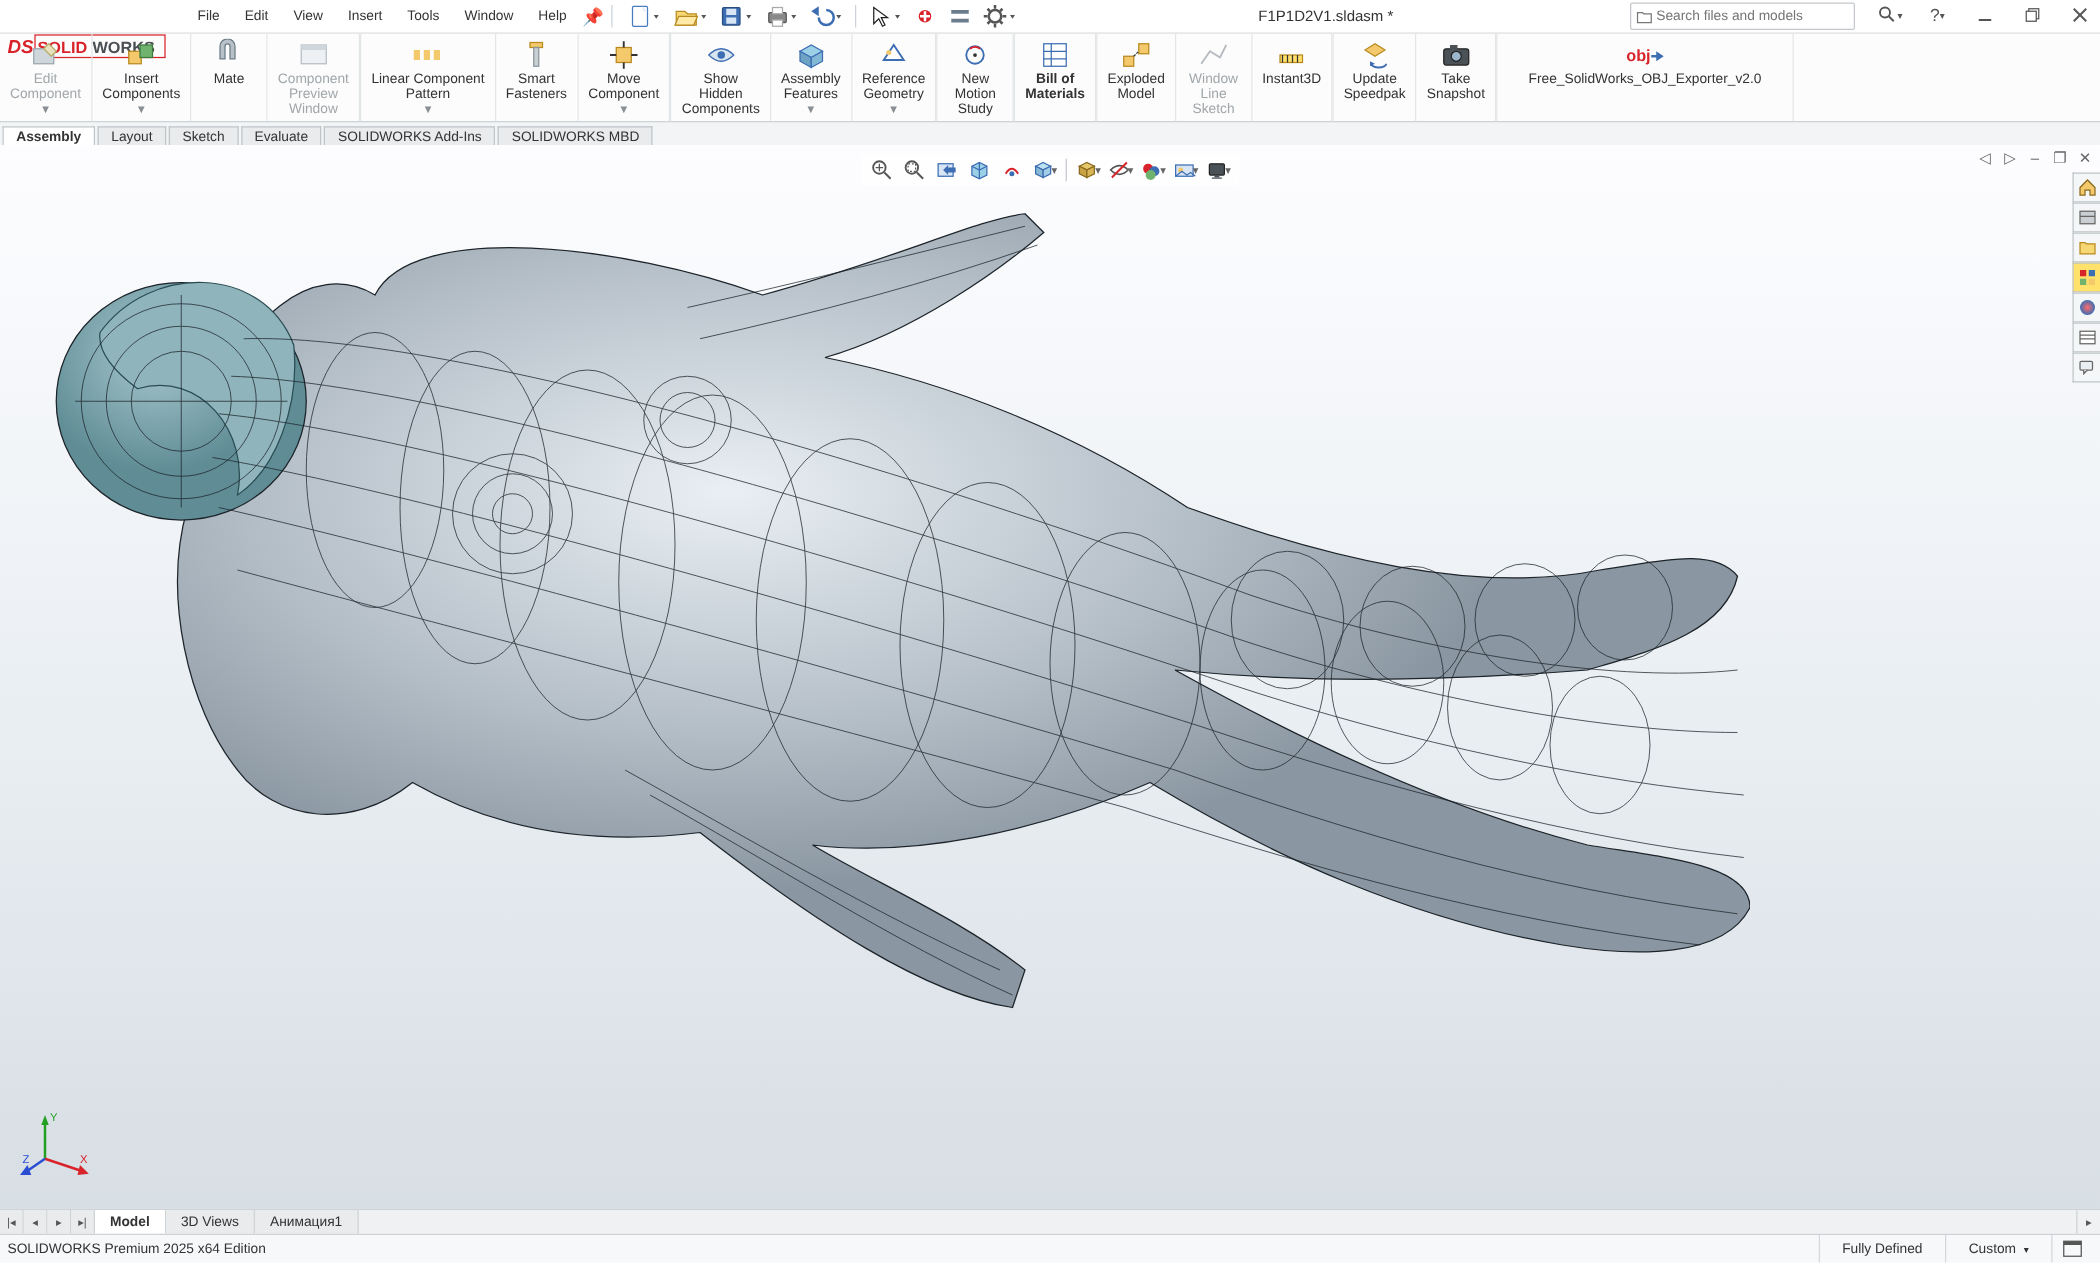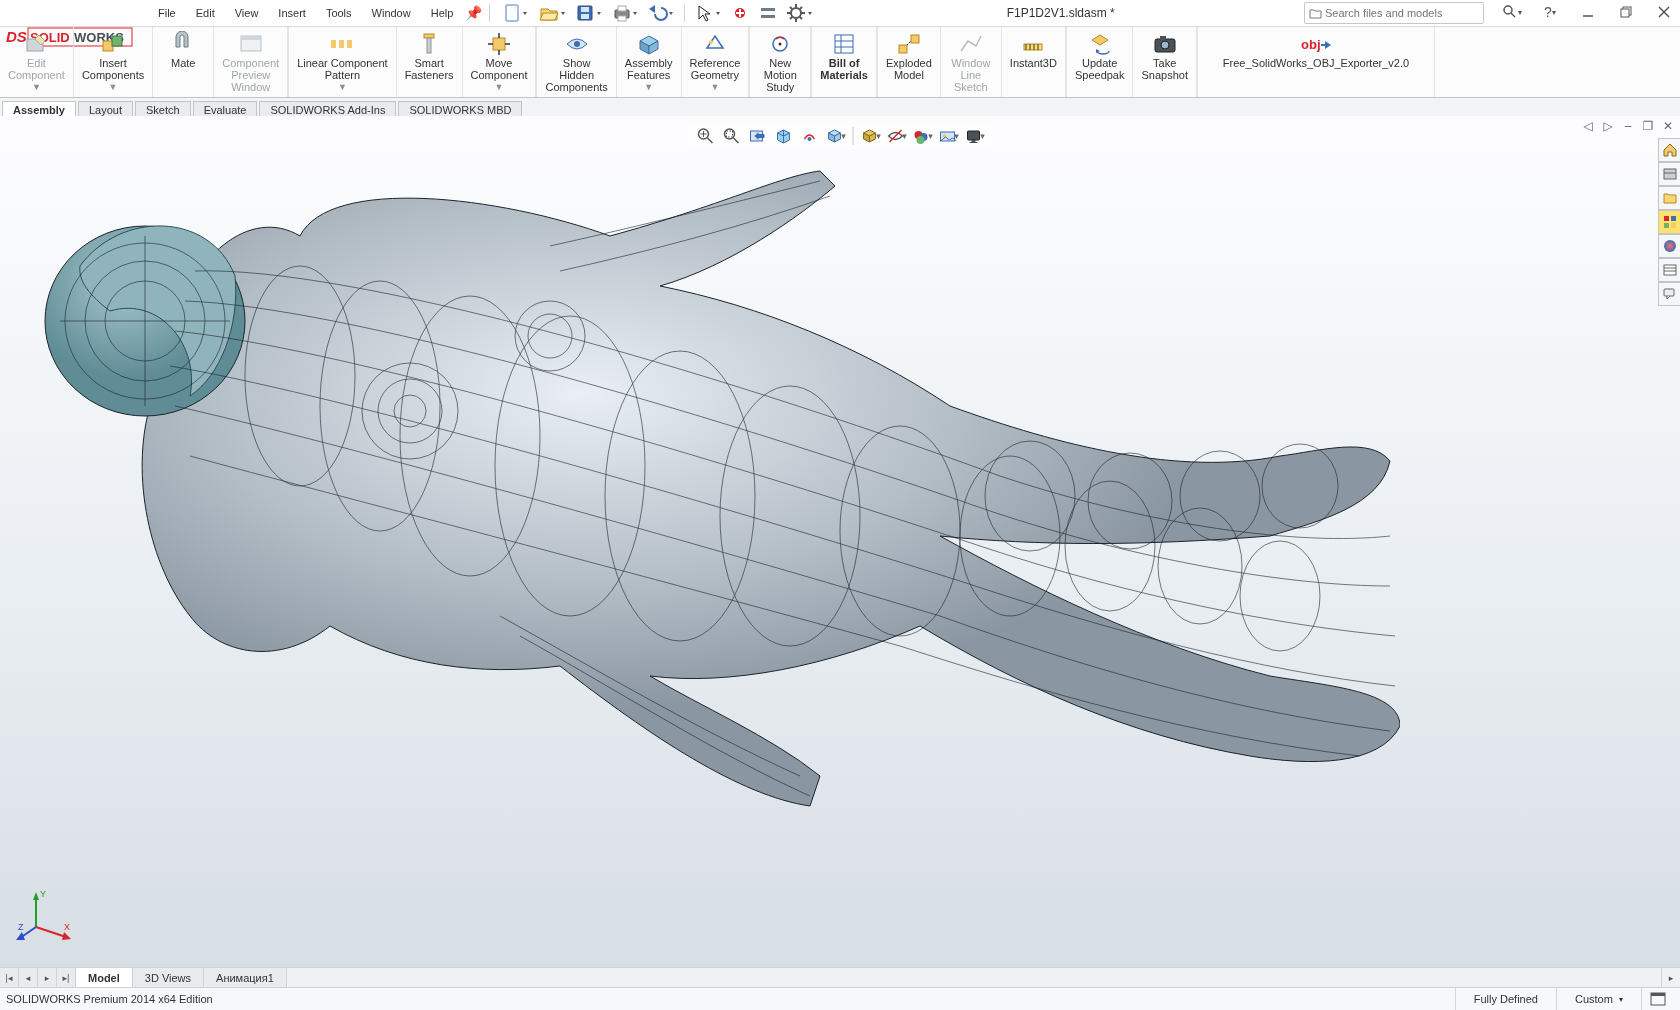--- a/index.html
+++ b/index.html
@@ -664,21 +664,21 @@
     <span>▸|</span>
   </div>
   <div class="btab active">Model</div>
   <div class="btab">3D Views</div>
   <div class="btab">Анимация1</div>
   <div class="flex"></div>
   <div class="scrollright">▸</div>
 </div>
 
 <div class="status">
-  <span>SOLIDWORKS Premium 2014 x64 Edition</span>
+  <span>SOLIDWORKS Premium 2025 x64 Edition</span>
   <span class="sflex"></span>
   <span class="sseg">Fully Defined</span>
   <span class="sseg"><span>Custom</span>&nbsp;&nbsp;<span style="font-size:8px;">▾</span></span>
   <span class="sseg" style="padding:0 8px;">
       <svg width="16" height="14">
         <rect x="1" y="1" width="14" height="12" fill="none" stroke="#555"></rect>
         <rect x="1" y="1" width="14" height="3" fill="#555"></rect>
       </svg>
     </span>
 </div>

